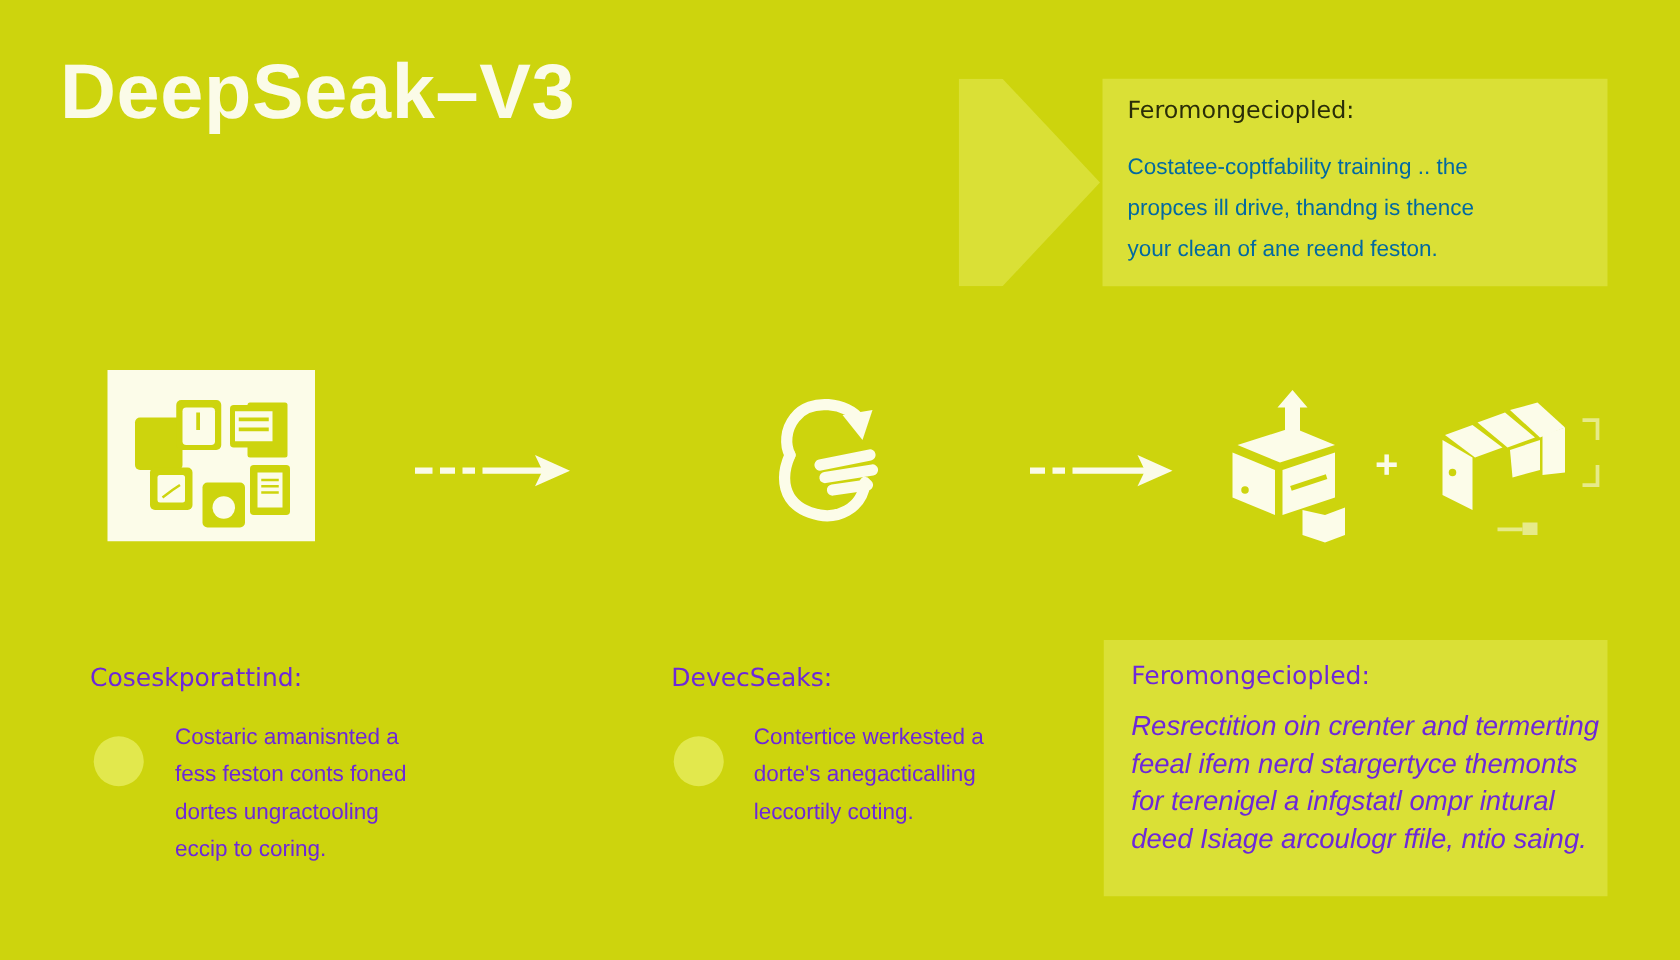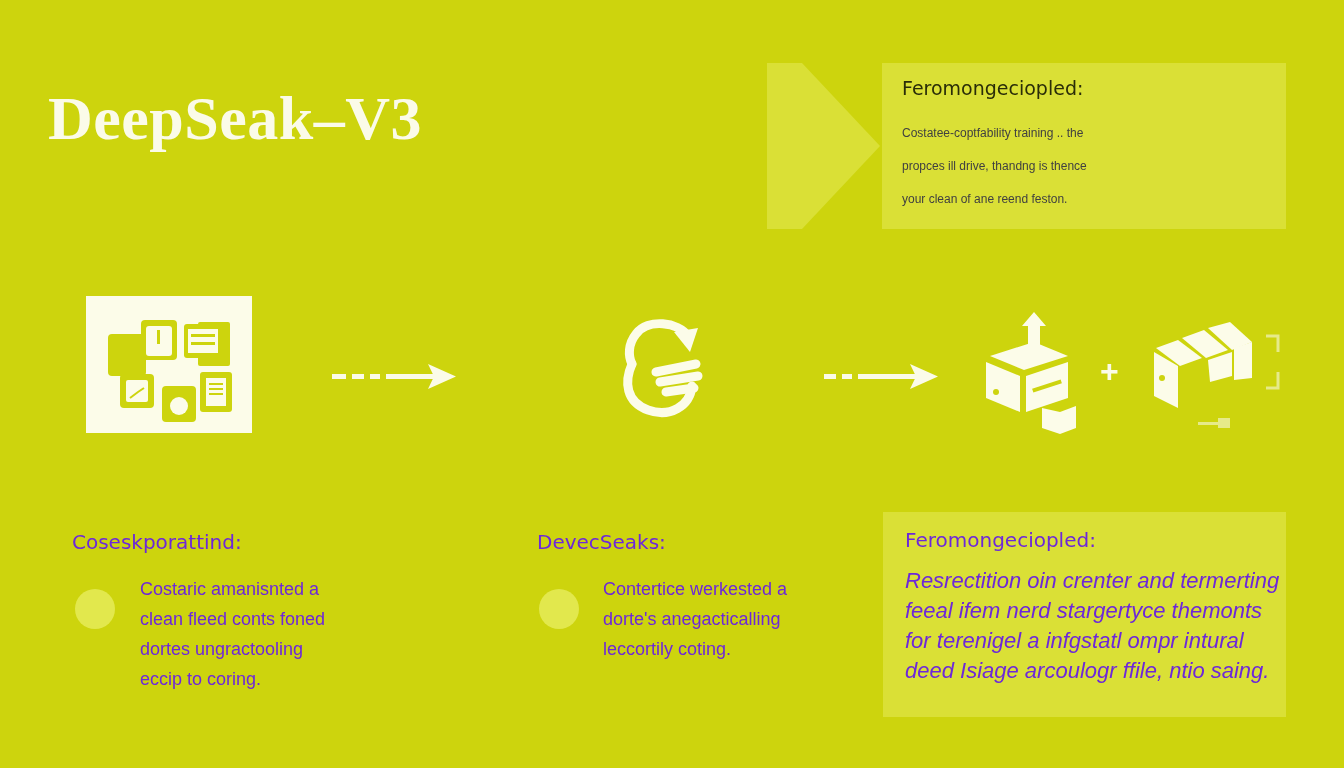--- a/index.html
+++ b/index.html
@@ -10,39 +10,38 @@
       position: relative; overflow: hidden;
       background: #cdd40d;
       font-family: "Liberation Sans", "DejaVu Sans", sans-serif;
     }
     .abs { position: absolute; }
 
     .title {
       left: 48px; top: 38px;
       font-size: 62px; font-weight: bold; color: #fbfbe8;
       letter-spacing: 0.5px;
-      font-family: Liberation Serif, serif;
-      margin-top: 45px;
+      font-family: Liberation Sans, sans-serif;
     }
 
     
     .chevron {
       left: 767px; top: 63px; width: 115px; height: 166px;
     }
     .callout {
       left: 882px; top: 63px; width: 404px; height: 166px;
       background: rgba(240, 245, 120, 0.38);
       box-sizing: border-box; padding: 14px 22px 0 20px;
     }
     .callout-title {
       font-family: "DejaVu Sans", sans-serif;
       font-size: 19px; color: #2a2d08; margin: 0 0 18px 0;
     }
     .callout-text {
-      font-size: 12px; color: #404040; line-height: 33px; margin: 0;
+      font-size: 18px; color: #0369a1; line-height: 33px; margin: 0;
     }
 
     
     .source-card {
       left: 86px; top: 296px; width: 166px; height: 137px;
       background: #fcfce9;
     }
     .arrow { height: 30px; }
     .arrow-1 { left: 330px; top: 362px; width: 130px; }
     .arrow-2 { left: 822px; top: 362px; width: 120px; }
@@ -188,21 +187,21 @@
     <path d="M130 54 L130 70 L118 70"></path>
   </g>
   <rect x="50" y="104" width="20" height="3" fill="#e6ea8a"></rect>
   <rect x="70" y="100" width="12" height="10" fill="#e6ea8a"></rect>
 </svg>
 
 <p class="abs section-heading sec-1-heading">Coseskporattind:</p>
 <div class="abs dot sec-1-dot"></div>
 <div class="abs sec-1-text">
   <p class="section-text">Costaric amanisnted a</p>
-  <p class="section-text">clean fleed conts foned</p>
+  <p class="section-text">fess feston conts foned</p>
   <p class="section-text">dortes ungractooling</p>
   <p class="section-text">eccip to coring.</p>
 </div>
 
 <p class="abs section-heading sec-2-heading">DevecSeaks:</p>
 <div class="abs dot sec-2-dot"></div>
 <div class="abs sec-2-text">
   <p class="section-text">Contertice werkested a</p>
   <p class="section-text">dorte's anegacticalling</p>
   <p class="section-text">leccortily coting.</p>

